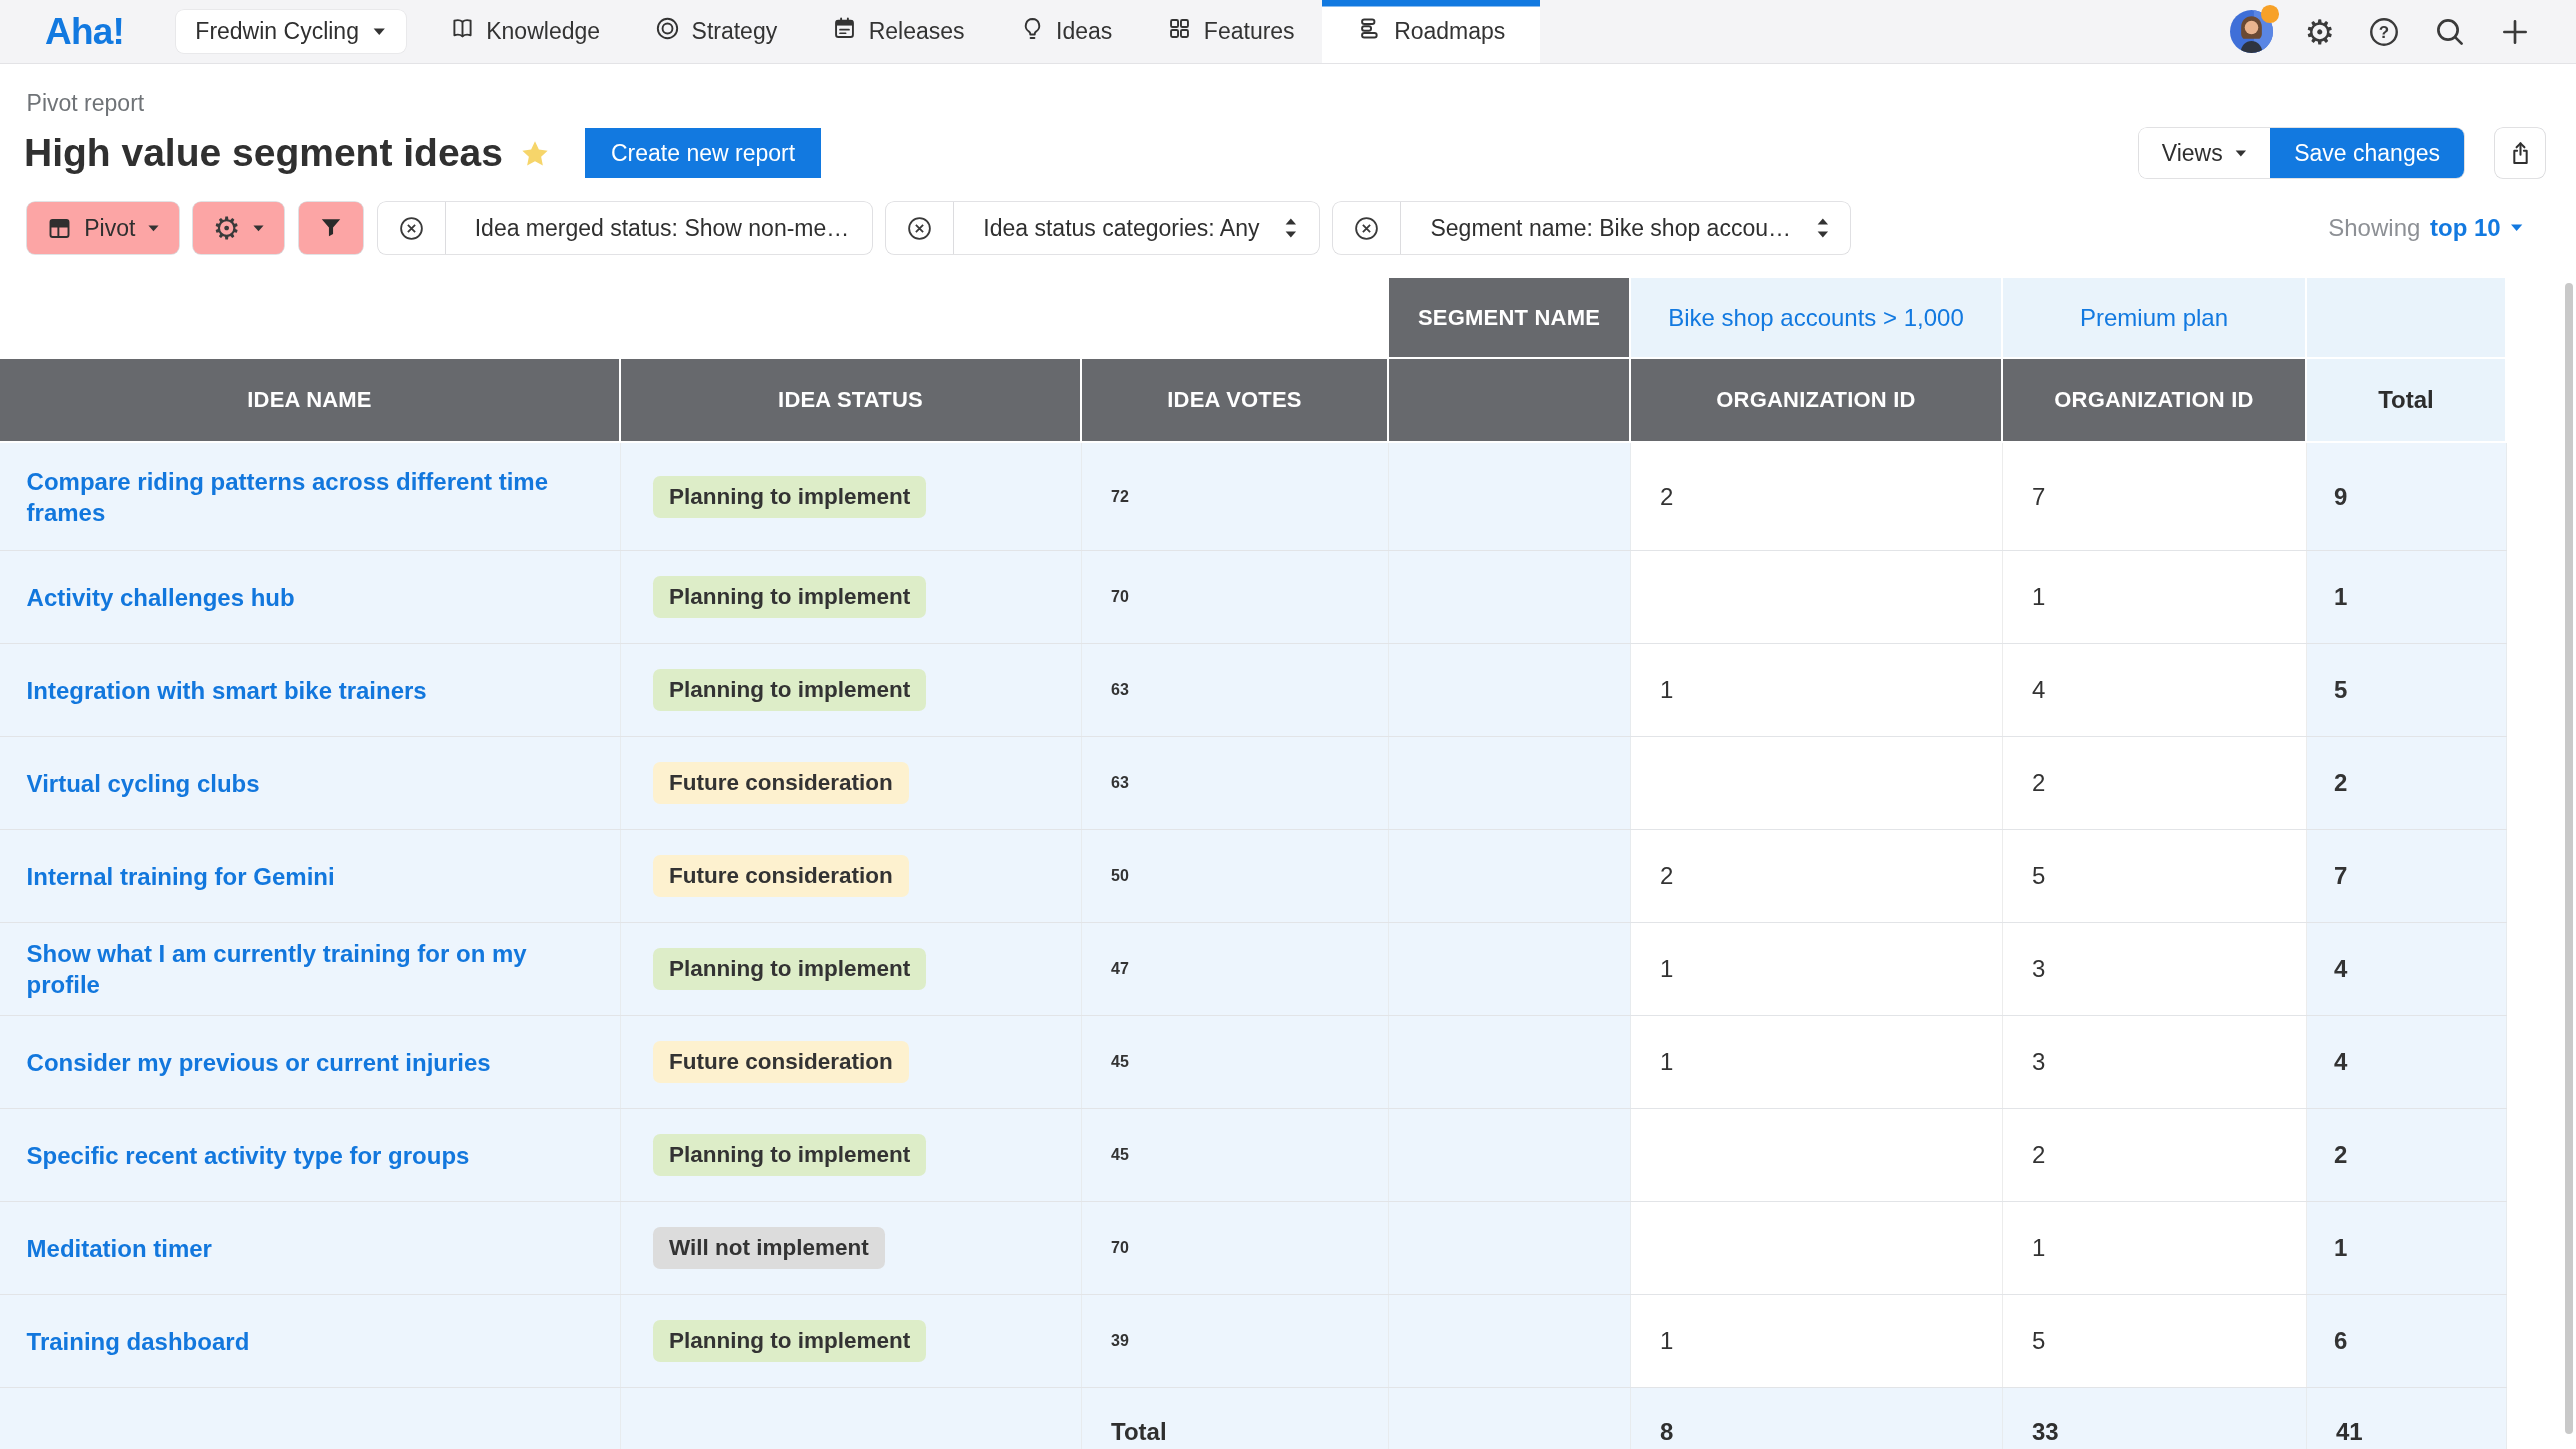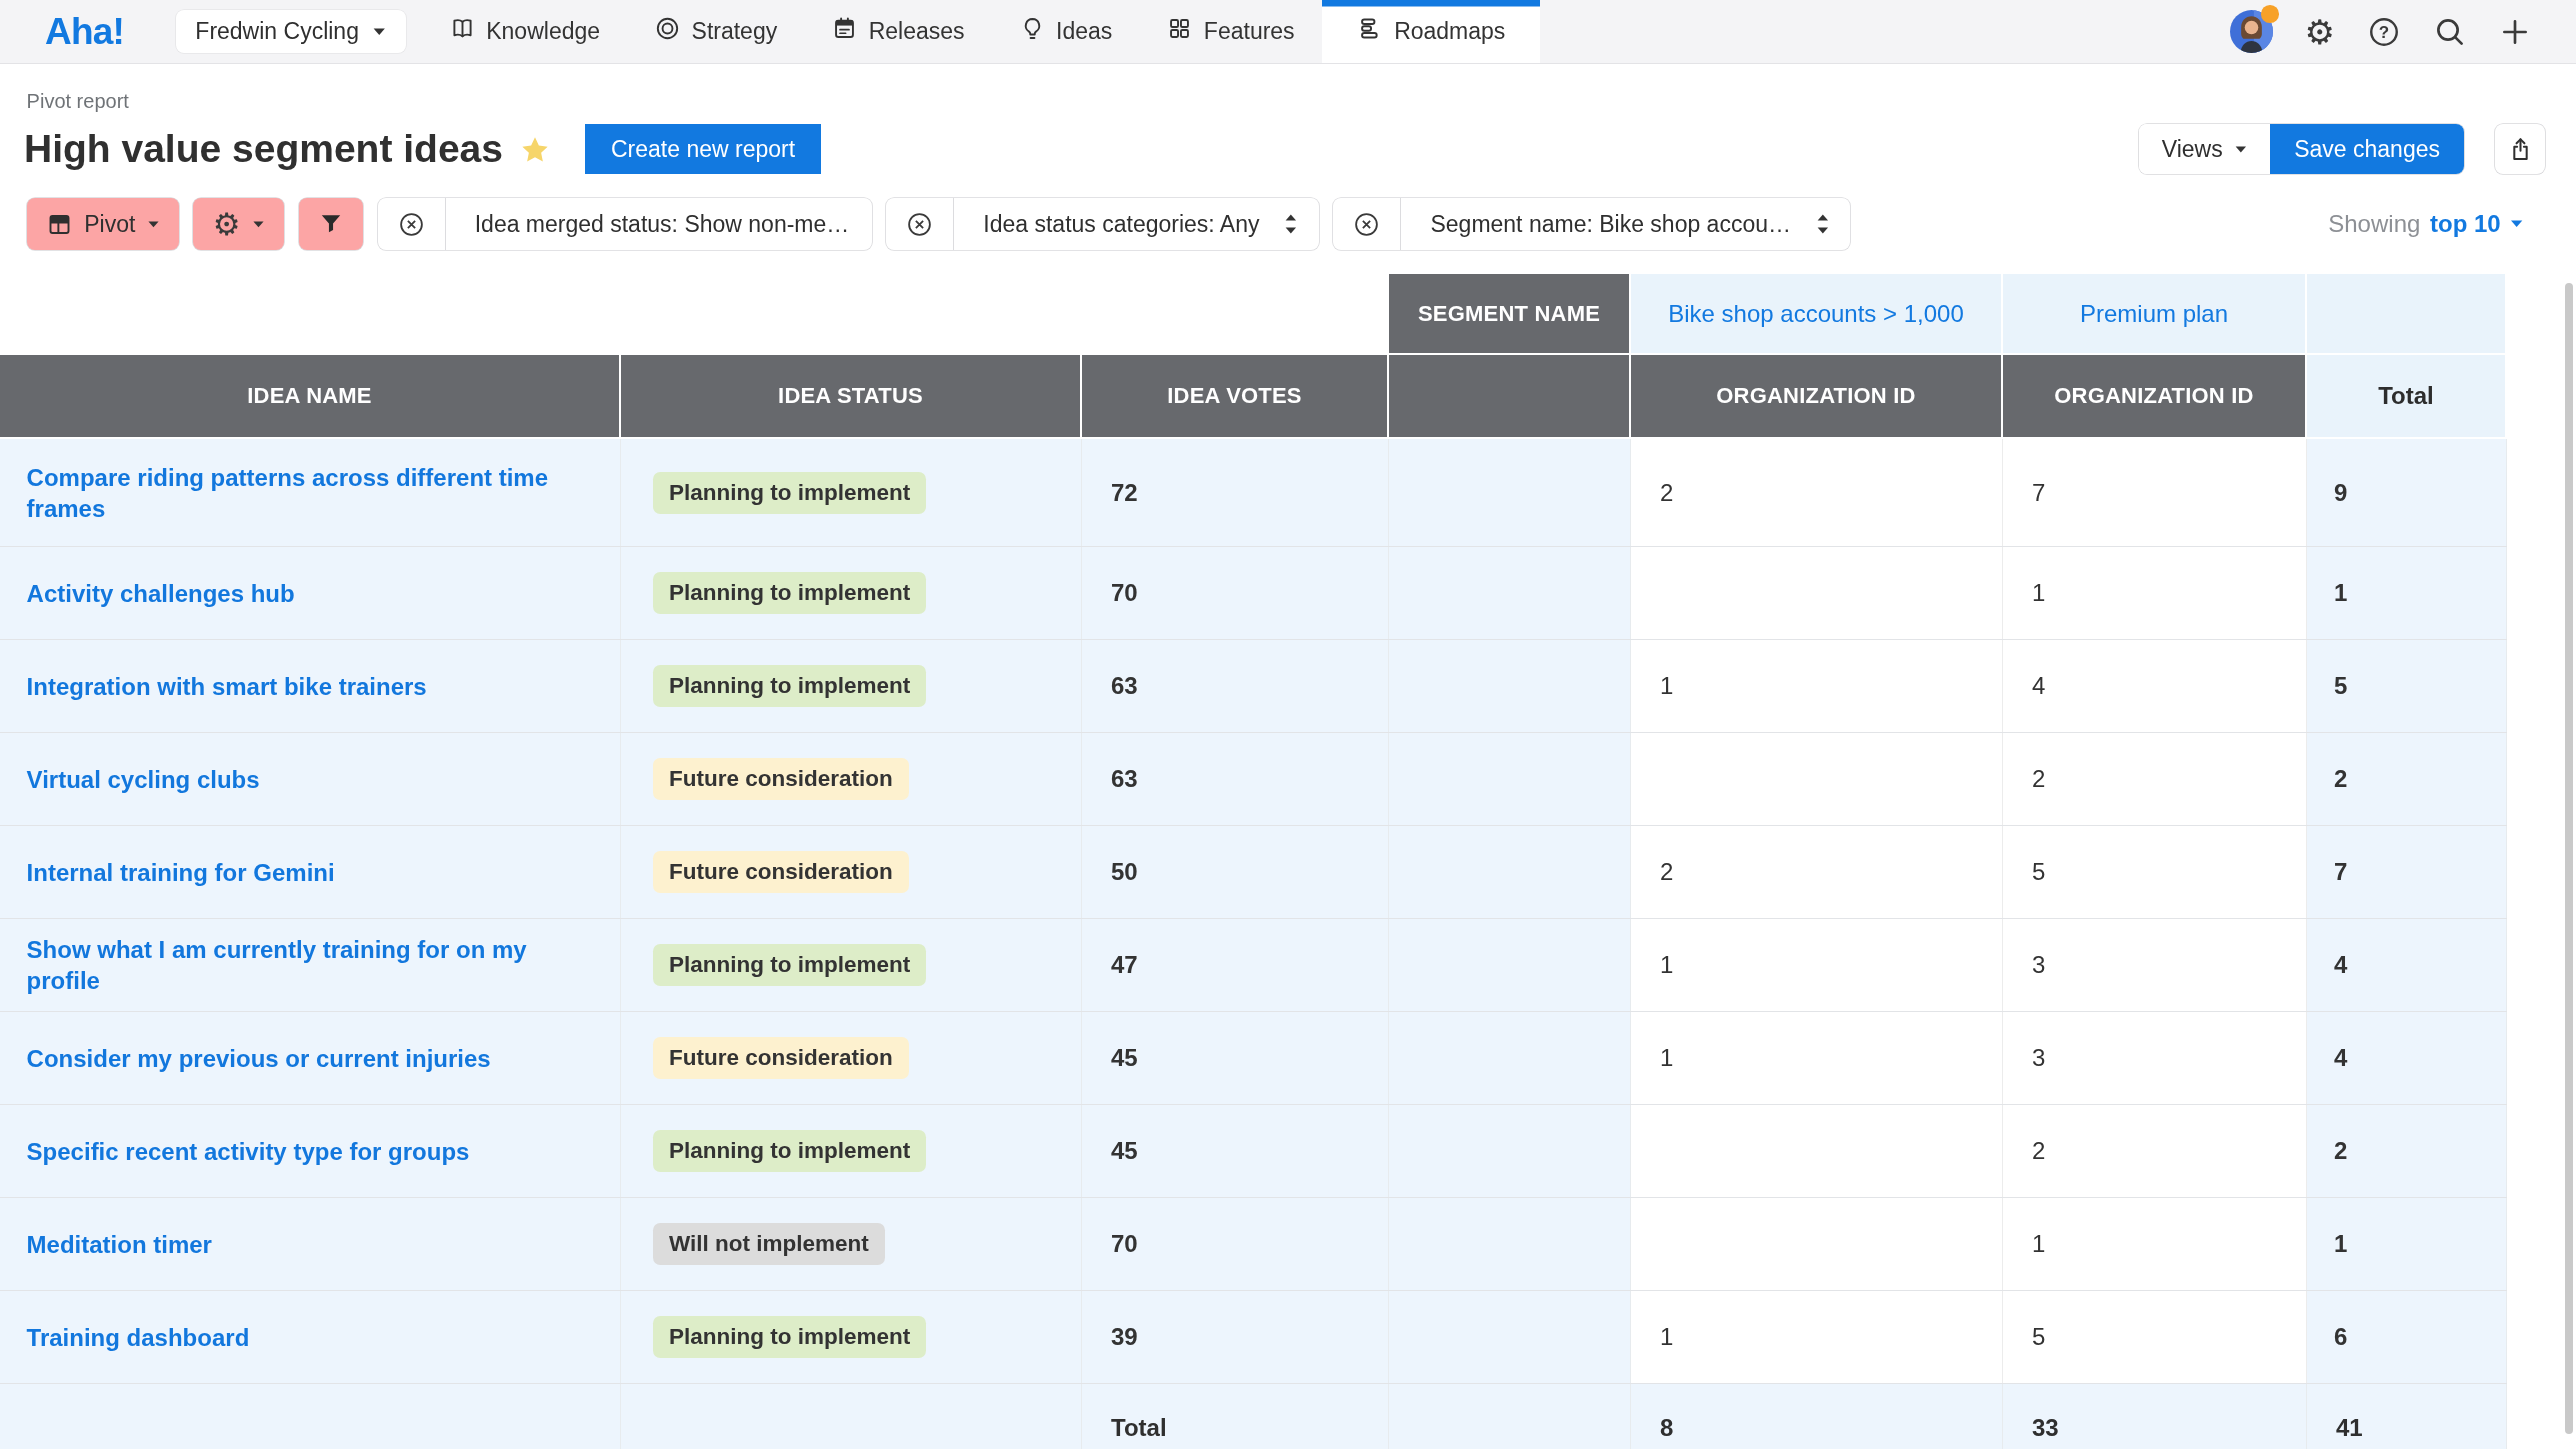--- a/index.html
+++ b/index.html
@@ -21,21 +21,21 @@
   .nav-item.active { background:#fff; box-shadow:inset 0 6.4px 0 #1279e0; padding:0 35px; }
   .nav-item svg { flex:0 0 auto; }
   .nav-right { margin-left:auto; display:flex; align-items:center; gap:32px; }
   .avatar-wrap { position:relative; width:43px; height:43px; cursor:pointer; }
   .notif-dot { position:absolute; top:-4.8px; right:-6.4px; width:17.7px; height:17.7px;
     border-radius:50%; background:#f7a128; }
   .icon-btn { display:flex; align-items:center; justify-content:center; cursor:pointer; }
   .gear-glyph { font-size:34px; color:#3a3a3a; line-height:1; }
 
   
-  .breadcrumb { margin:26px 0 0 26.6px; font-size:20px; color:#6f7377; }
+  .breadcrumb { margin:26px 0 0 26.6px; font-size:23px; color:#6f7377; }
   .title-row { display:flex; align-items:center; margin-top:11.3px; padding:0 31px 0 24px; }
   .page-title { font-size:39px; font-weight:700; color:#303030; }
   .star { margin:4.8px 0 0 16px; }
   .btn { border:none; border-radius:0; font-size:23px; cursor:pointer;
     font-family:"Liberation Sans", sans-serif; }
   .btn-primary { background:#1279e0; color:#fff; height:50px; padding:0 26px;
     margin-left:34px; font-weight:500; }
   .right-actions { margin-left:auto; display:flex; align-items:center; gap:31px; }
   .btn-group { display:flex; height:50px; border-radius:8px; overflow:hidden;
     box-shadow:0 0 0 0.8px #d7d7da; }
@@ -80,21 +80,21 @@
   .trow.tall { height:107px; }
   .trow.first { border-top:none; }
   .cell { display:flex; align-items:center; border-right:1.6px solid #e7ebee; }
   .cell.blue { background:#edf5fd; }
   .cell.white { background:#fff; border-right-color:#ececec; }
   .cell.name { padding:0 32px 0 26.6px; }
   .idea-link { color:#1277dd; font-weight:700; font-size:24px; line-height:31px;
     text-decoration:none; cursor:pointer; }
   .cell .badge { margin-left:32px; padding:8px 16px; border-radius:7.2px;
     font-size:22.5px; font-weight:700; color:#333; white-space:nowrap; }
-  .cell.votes { padding-left:29px; font-size:24px; font-weight:700; color:#333;text-align:right; }
+  .cell.votes { padding-left:29px; font-size:16px; font-weight:700; color:#333;text-align:right; }
   .cell.white { padding-left:29px; font-size:24px; color:#333; }
   .cell.total { padding-left:27px; font-size:24px; font-weight:700; color:#333; }
   .trow.totalrow { height:89px; }
   .trow.totalrow .cell { background:#edf5fd; }
   .trow.totalrow .cell.lbl { padding-left:29px; font-size:24px; font-weight:700; }
   .trow.totalrow .cell.num { padding-left:29px; font-size:24px; font-weight:700; }
 
   .scrollbar-thumb { position:fixed; right:3.2px; top:283px; width:8px; height:1151px;
     border-radius:4.8px; background:#c9c9c9; cursor:pointer; }
 </style>

